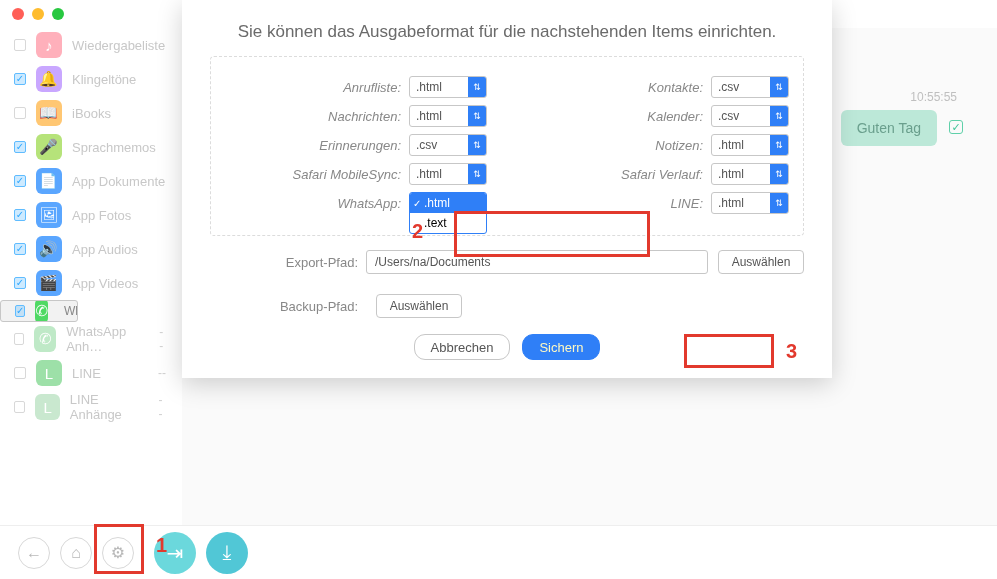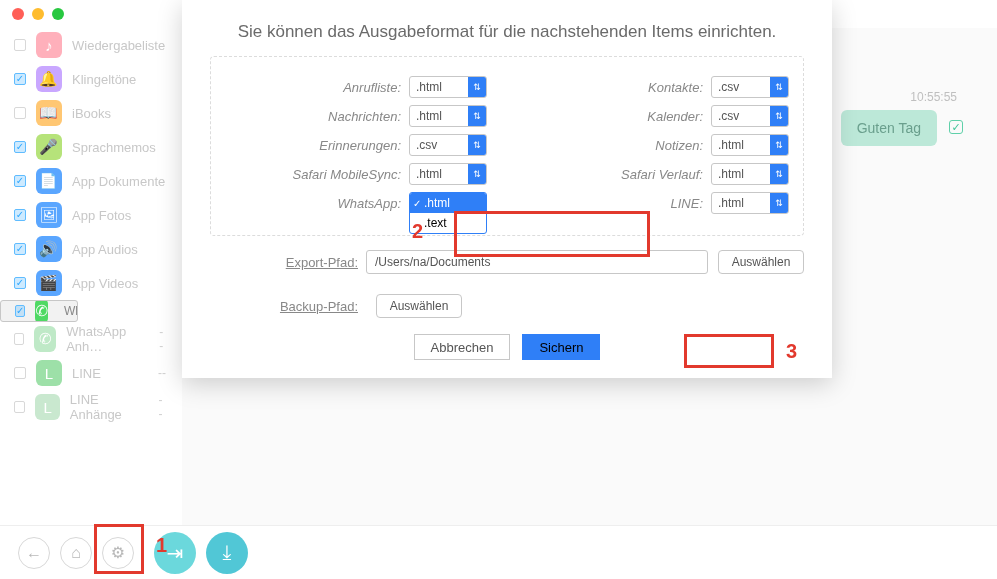--- a/index.html
+++ b/index.html
@@ -48,28 +48,28 @@
 
 
 .dd-wrap { position: relative; }
 .dd-open { position:absolute; left:0; top:0; width:78px; background:#fff; border:1px solid #2f7ff7; border-radius:3px; overflow:hidden; z-index:2; }
 .dd-open div { height:20px; font-size:12px; display:flex; align-items:center; padding-left:14px; position:relative; }
 .dd-open div.on { background:#2f7ff7; color:#fff; }
 .dd-open div.on::before { content:"✓"; position:absolute; left:3px; font-size:10px; }
 
 
 .path-row { display:flex; align-items:center; margin-top:14px; }
-.path-row label { width: 148px; text-align:right; font-size:13px; color:#888; margin-right:8px;text-decoration:underline; }
+.path-row label { width: 148px; text-align:right; font-size:13px; color:#888; margin-right:8px; }
 .path-input { flex:1; height:24px; border:1px solid #c7c7c7; border-radius:3px; font-size:12px; color:#555; padding:0 8px; background:#fff; }
 .choose { width:86px; height:24px; margin-left:10px; border:1px solid #c7c7c7; border-radius:4px; background:#fff; font-size:12px; color:#555; }
 
 
 .actions { display:flex; justify-content:center; gap:12px; margin-top:16px; }
-.btn { height:26px; padding:0 16px; border-radius:0; font-size:13px; border:1px solid #c7c7c7; background:#fff; color:#555; }
-.btn.primary { background:#2f7ff7; border-color:#2f7ff7; color:#000000; }
+.btn { height:26px; padding:0 16px; border-radius:11px; font-size:13px; border:1px solid #c7c7c7; background:#fff; color:#555; }
+.btn.primary { background:#2f7ff7; border-color:#2f7ff7; color:#fef9c3; }
 
 
 .call { position:absolute; border:3px solid #e2392d; z-index:10; pointer-events:none; }
 .call-num { position:absolute; color:#e2392d; font-weight:bold; font-size:20px; z-index:11; pointer-events:none; }
 </style>
 </head>
 <body>
 
 <div class="titlebar">
   <div class="tldot r"></div>

